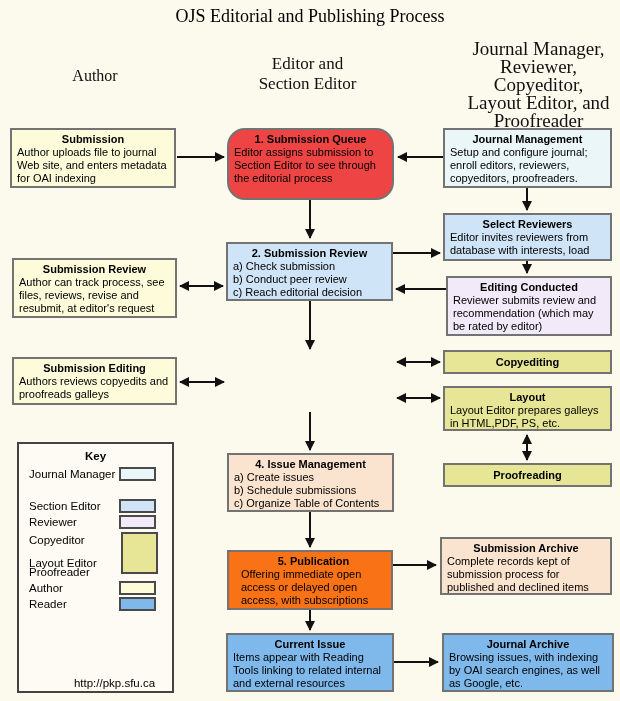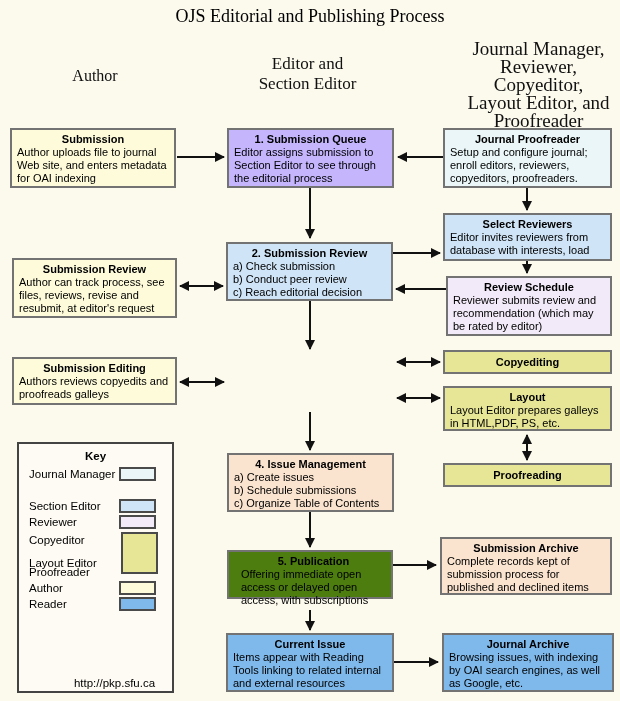--- a/index.html
+++ b/index.html
@@ -93,55 +93,55 @@
   </div>
   <div class="fbox" style="left: 12px; top: 258px; width: 165px; height: 60px; background-color: rgb(253, 251, 217);">
     <div class="t">Submission Review</div>
     <div class="b">Author can track process, see files, reviews, revise and resubmit, at editor's request</div>
   </div>
   <div class="fbox" style="left: 12px; top: 357px; width: 165px; height: 48px; background-color: rgb(253, 251, 217);">
     <div class="t">Submission Editing</div>
     <div class="b">Authors reviews copyedits and proofreads galleys</div>
   </div>
 
-  <div class="fbox" style="left: 227px; top: 128px; width: 167px; height: 60px; background-color: #c4b5fd;">
+  <div class="fbox" style="left: 227px; top: 128px; width: 167px; height: 72px; background-color: #ef4444; border-radius: 18px;">
     <div class="t">1. Submission Queue</div>
     <div class="b">Editor assigns submission to Section Editor to see through the editorial process</div>
   </div>
   <div class="fbox" style="left: 226px; top: 242px; width: 167px; height: 59px; background-color: rgb(207, 228, 246);">
     <div class="t">2. Submission Review</div>
     <div class="b">a) Check submission</div>
     <div class="b">b) Conduct peer review</div>
     <div class="b">c) Reach editorial decision</div>
   </div>
   <div class="fbox" style="left: 227px; top: 453px; width: 167px; height: 59px; background-color: rgb(251, 228, 207);">
     <div class="t">4. Issue Management</div>
     <div class="b">a) Create issues</div>
     <div class="b">b) Schedule submissions</div>
     <div class="b">c) Organize Table of Contents</div>
   </div>
-  <div class="fbox" style="left: 227px; top: 550px; width: 166px; height: 49px; background-color: #4d7c0f; padding-left: 12px;">
+  <div class="fbox" style="left: 227px; top: 550px; width: 166px; height: 60px; background-color: #f97316; padding-left: 12px;">
     <div class="t">5. Publication</div>
     <div class="b">Offering immediate open access or delayed open access, with subscriptions</div>
   </div>
   <div class="fbox" style="left: 226px; top: 633px; width: 168px; height: 59px; background-color: rgb(127, 185, 235);">
     <div class="t">Current Issue</div>
     <div class="b">Items appear with Reading Tools linking to related internal and external resources</div>
   </div>
 
   <div class="fbox" style="left: 443px; top: 128px; width: 169px; height: 60px; background-color: rgb(234, 246, 247);">
-    <div class="t">Journal Proofreader</div>
+    <div class="t">Journal Management</div>
     <div class="b">Setup and configure journal; enroll editors, reviewers, copyeditors, proofreaders.</div>
   </div>
   <div class="fbox" style="left: 443px; top: 213px; width: 169px; height: 48px; background-color: rgb(207, 228, 246);">
     <div class="t">Select Reviewers</div>
     <div class="b">Editor invites reviewers from database with interests, load</div>
   </div>
   <div class="fbox" style="left: 446px; top: 276px; width: 166px; height: 60px; background-color: rgb(242, 234, 248);">
-    <div class="t">Review Schedule</div>
+    <div class="t">Editing Conducted</div>
     <div class="b">Reviewer submits review and recommendation (which may be rated by editor)</div>
   </div>
   <div class="fbox center-only" style="left: 443px; top: 350px; width: 169px; height: 24px; background-color: rgb(230, 230, 150);">
     <div class="t">Copyediting</div>
   </div>
   <div class="fbox" style="left: 443px; top: 386px; width: 169px; height: 45px; background-color: rgb(230, 230, 150);">
     <div class="t">Layout</div>
     <div class="b">Layout Editor prepares galleys in HTML,PDF, PS, etc.</div>
   </div>
   <div class="fbox center-only" style="left: 443px; top: 463px; width: 169px; height: 24px; background-color: rgb(230, 230, 150);">

